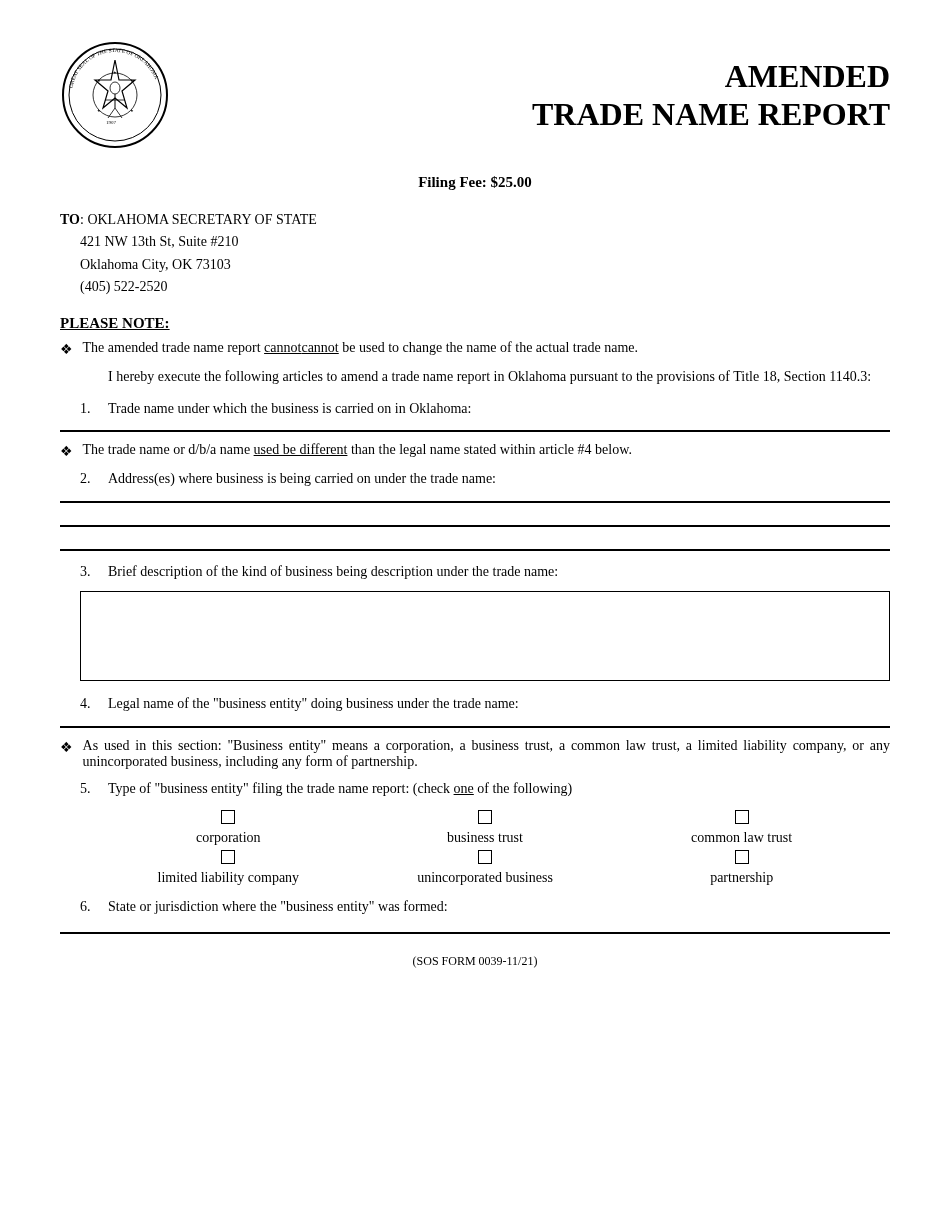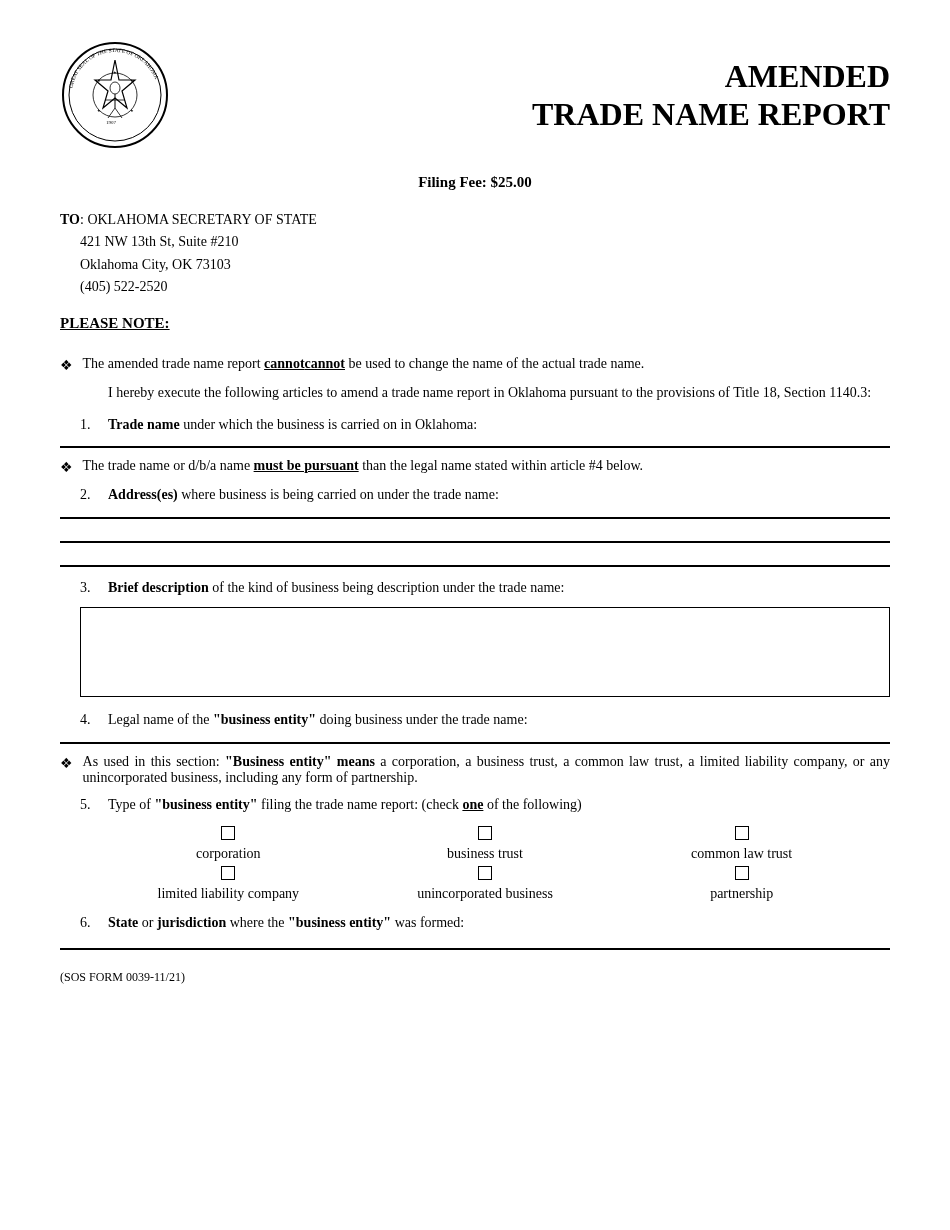--- a/index.html
+++ b/index.html
@@ -46,21 +46,21 @@
     }
     .to-block .label {
       font-weight: bold;
     }
     .to-block .indent {
       margin-left: 20px;
     }
     .please-note {
       font-weight: bold;
       font-size: 15px;
-      margin-bottom: 24px;
+      margin-bottom: 8px;
       text-decoration: underline;
     }
     .bullet-section {
       display: flex;
       align-items: flex-start;
       margin-bottom: 8px;
     }
     .diamond {
       margin-right: 10px;
       font-size: 14px;
@@ -110,25 +110,25 @@
       flex-direction: column;
     }
     .checkbox-box {
       width: 14px;
       height: 14px;
       border: 1.5px solid #000;
       flex-shrink: 0;
       display: inline-block;
     }
     .form-number {
-      text-align: left;
+      text-align: center;
       font-size: 12px;
       margin-top: 20px;
     }
-    .bold { font-weight: bold; }
+    .bold { font-weight: normal; }
     .underline { text-decoration: underline; }
     .justify { text-align: justify; line-height: 1.6; }
   </style>
 </head>
 <body>
 
 <div class="header">
   <div class="seal">
     <svg viewBox="0 0 110 110" xmlns="http://www.w3.org/2000/svg">
       <circle cx="55" cy="55" r="52" fill="none" stroke="#000" stroke-width="2"></circle>
@@ -191,21 +191,21 @@
 <div class="numbered-item">
   <span class="num">1.</span>
   <span><span class="bold">Trade name</span> <span>under which the business is carried on in Oklahoma:</span></span>
 </div>
 
 <hr class="section-line">
 
 <div class="bullet-section" style="margin-top:6px;">
   <span class="diamond">❖</span>
   <span>
-    <span>The trade name or d/b/a name</span> <span class="bold underline">must be pursuant</span> <span>than the legal name stated within article #4 below.</span>
+    <span>The trade name or d/b/a name</span> <span class="bold underline">used be different</span> <span>than the legal name stated within article #4 below.</span>
   </span>
 </div>
 
 <div class="numbered-item" style="margin-top:6px;">
   <span class="num">2.</span>
   <span><span class="bold">Address(es)</span> <span>where business is being carried on under the trade name:</span></span>
 </div>
 
 <hr class="section-line" style="margin-top:10px;">
 <hr class="section-line" style="margin-top:22px;">

